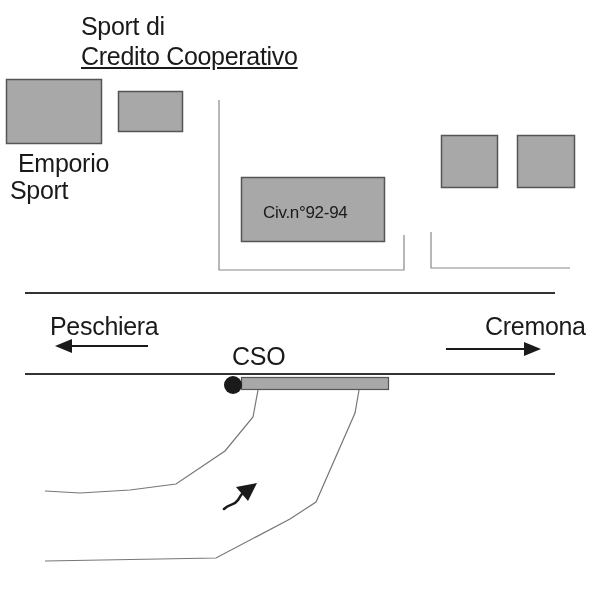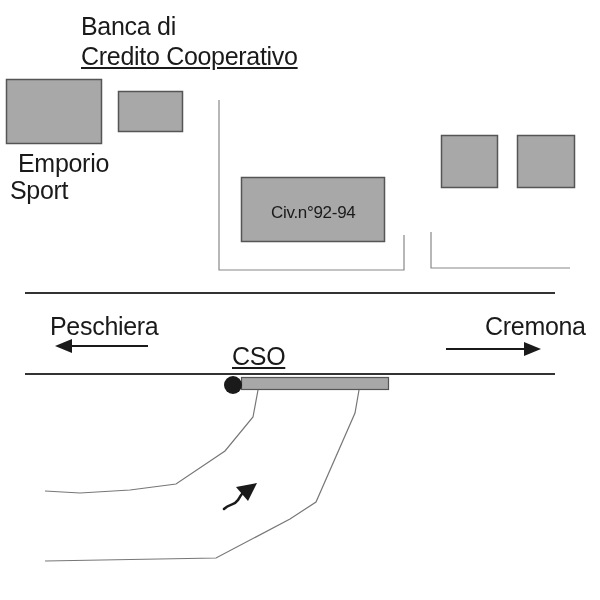--- a/index.html
+++ b/index.html
@@ -39,20 +39,20 @@
 
   <polyline points="258,390 253,417 225,451 176,484 130,490 80,493 45,491" fill="none" stroke="#777" stroke-width="1.2"></polyline>
   <polyline points="359,390 355,413 316,502 290,519 216,558 45,561" fill="none" stroke="#777" stroke-width="1.2"></polyline>
 
   <g>
     <path d="M224,509 C230,503 234,506 238,500 C242,494 242,492 246,490" fill="none" stroke="#1a1a1a" stroke-width="2.5" stroke-linecap="round"></path>
     <polygon points="257,483 236,487 248,501" fill="#1a1a1a"></polygon>
   </g>
 </svg>
 
-<div class="lbl" style="left:81px; top:13px;">Banca di</div>
+<div class="lbl" style="left:81px; top:13px;">Sport di</div>
 <div class="lbl" style="left:81px; top:43px;text-decoration:underline;">Credito Cooperativo</div>
 <div class="lbl" style="left:10px; top:150px;margin-left:8px;">Emporio</div>
 <div class="lbl" style="left:10px; top:177px;">Sport</div>
-<div class="lbl civ" style="left:271px; top:200px;">Civ.n°92-94</div>
+<div class="lbl civ" style="left:263px; top:200px;">Civ.n°92-94</div>
 <div class="lbl" style="left:26px; top:313px;margin-left:24px;">Peschiera</div>
 <div class="lbl" style="left:478px; top:313px;margin-left:7px;">Cremona</div>
-<div class="lbl" style="left:232px; top:343px;text-decoration:underline;">CSO</div>
+<div class="lbl" style="left:232px; top:343px;">CSO</div>
 
 </body></html>

